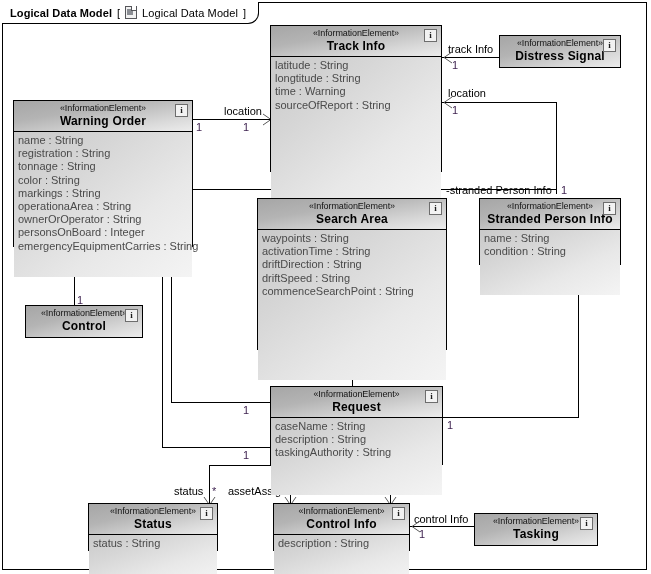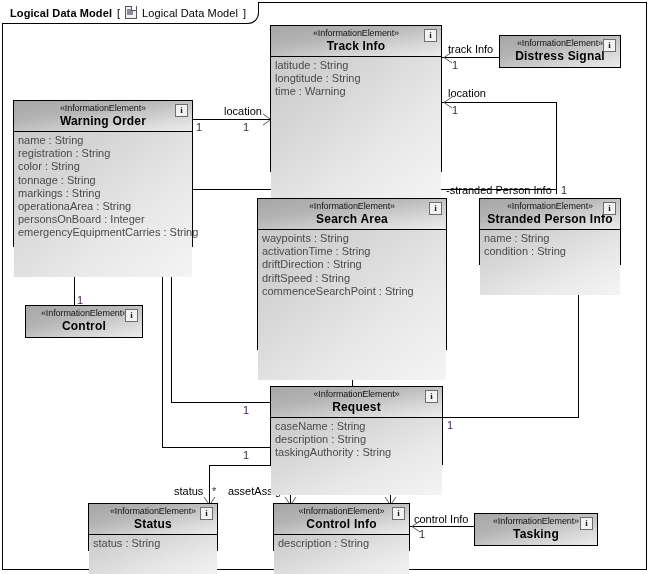--- a/index.html
+++ b/index.html
@@ -297,39 +297,41 @@
 
   <div class="uml" style="left:13px; top:100px; width:180px; height:147px;">
     <div class="uml-head">
       <div class="stereotype">«InformationElement»</div>
       <div class="cls-name">Warning Order</div>
       <div class="info-badge">i</div>
     </div>
     <div class="uml-attrs">
       <div class="attr">name : String</div>
       <div class="attr">registration : String</div>
+      <div class="attr">tonnage : String</div>
       <div class="attr">color : String</div>
-      <div class="attr">tonnage : String</div>
       <div class="attr">markings : String</div>
       <div class="attr">operationaArea : String</div>
+      <div class="attr">ownerOrOperator : String</div>
       <div class="attr">personsOnBoard : Integer</div>
       <div class="attr">emergencyEquipmentCarries : String</div>
     </div>
   </div>
 
   <div class="uml" style="left:270px; top:25px; width:172px; height:147px;">
     <div class="uml-head">
       <div class="stereotype">«InformationElement»</div>
       <div class="cls-name">Track Info</div>
       <div class="info-badge">i</div>
     </div>
     <div class="uml-attrs">
       <div class="attr">latitude : String</div>
       <div class="attr">longtitude : String</div>
       <div class="attr">time : Warning</div>
+      <div class="attr">sourceOfReport : String</div>
     </div>
   </div>
 
   <div class="uml no-attrs" style="left:499px; top:35px; width:122px; height:33px;">
     <div class="uml-head" style="height:100%;">
       <div class="stereotype">«InformationElement»</div>
       <div class="cls-name">Distress Signal</div>
       <div class="info-badge">i</div>
     </div>
   </div>

